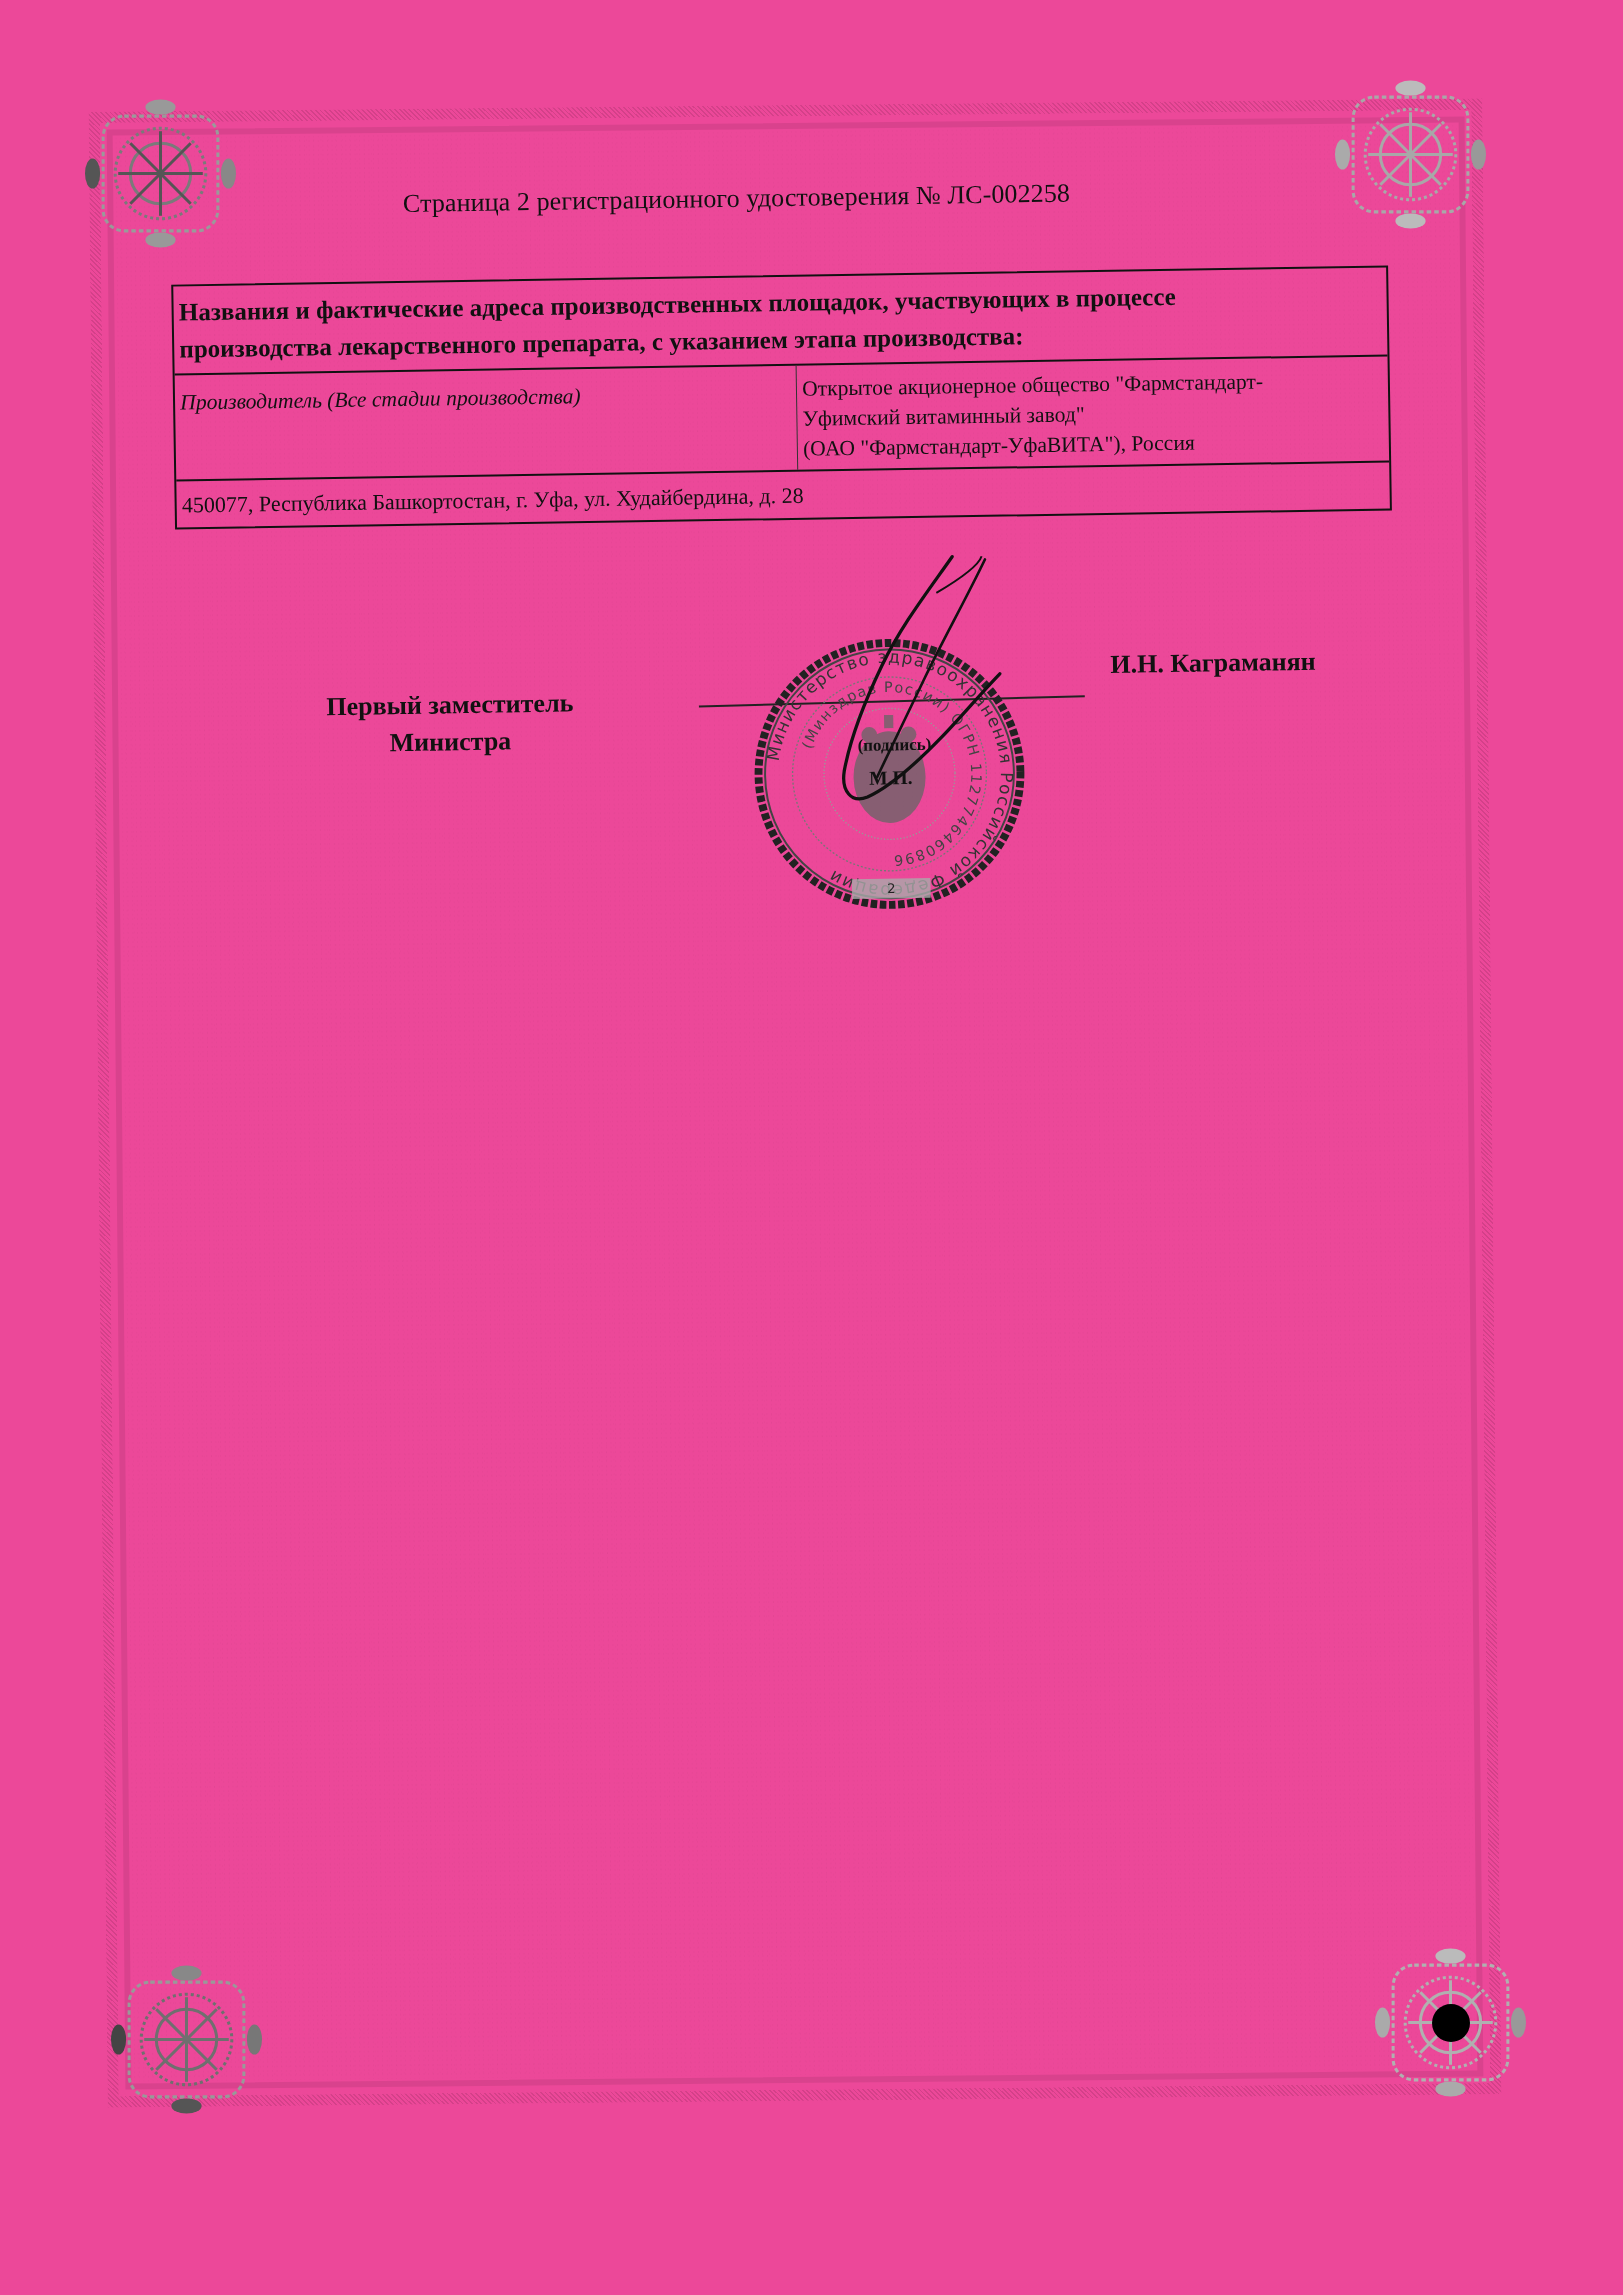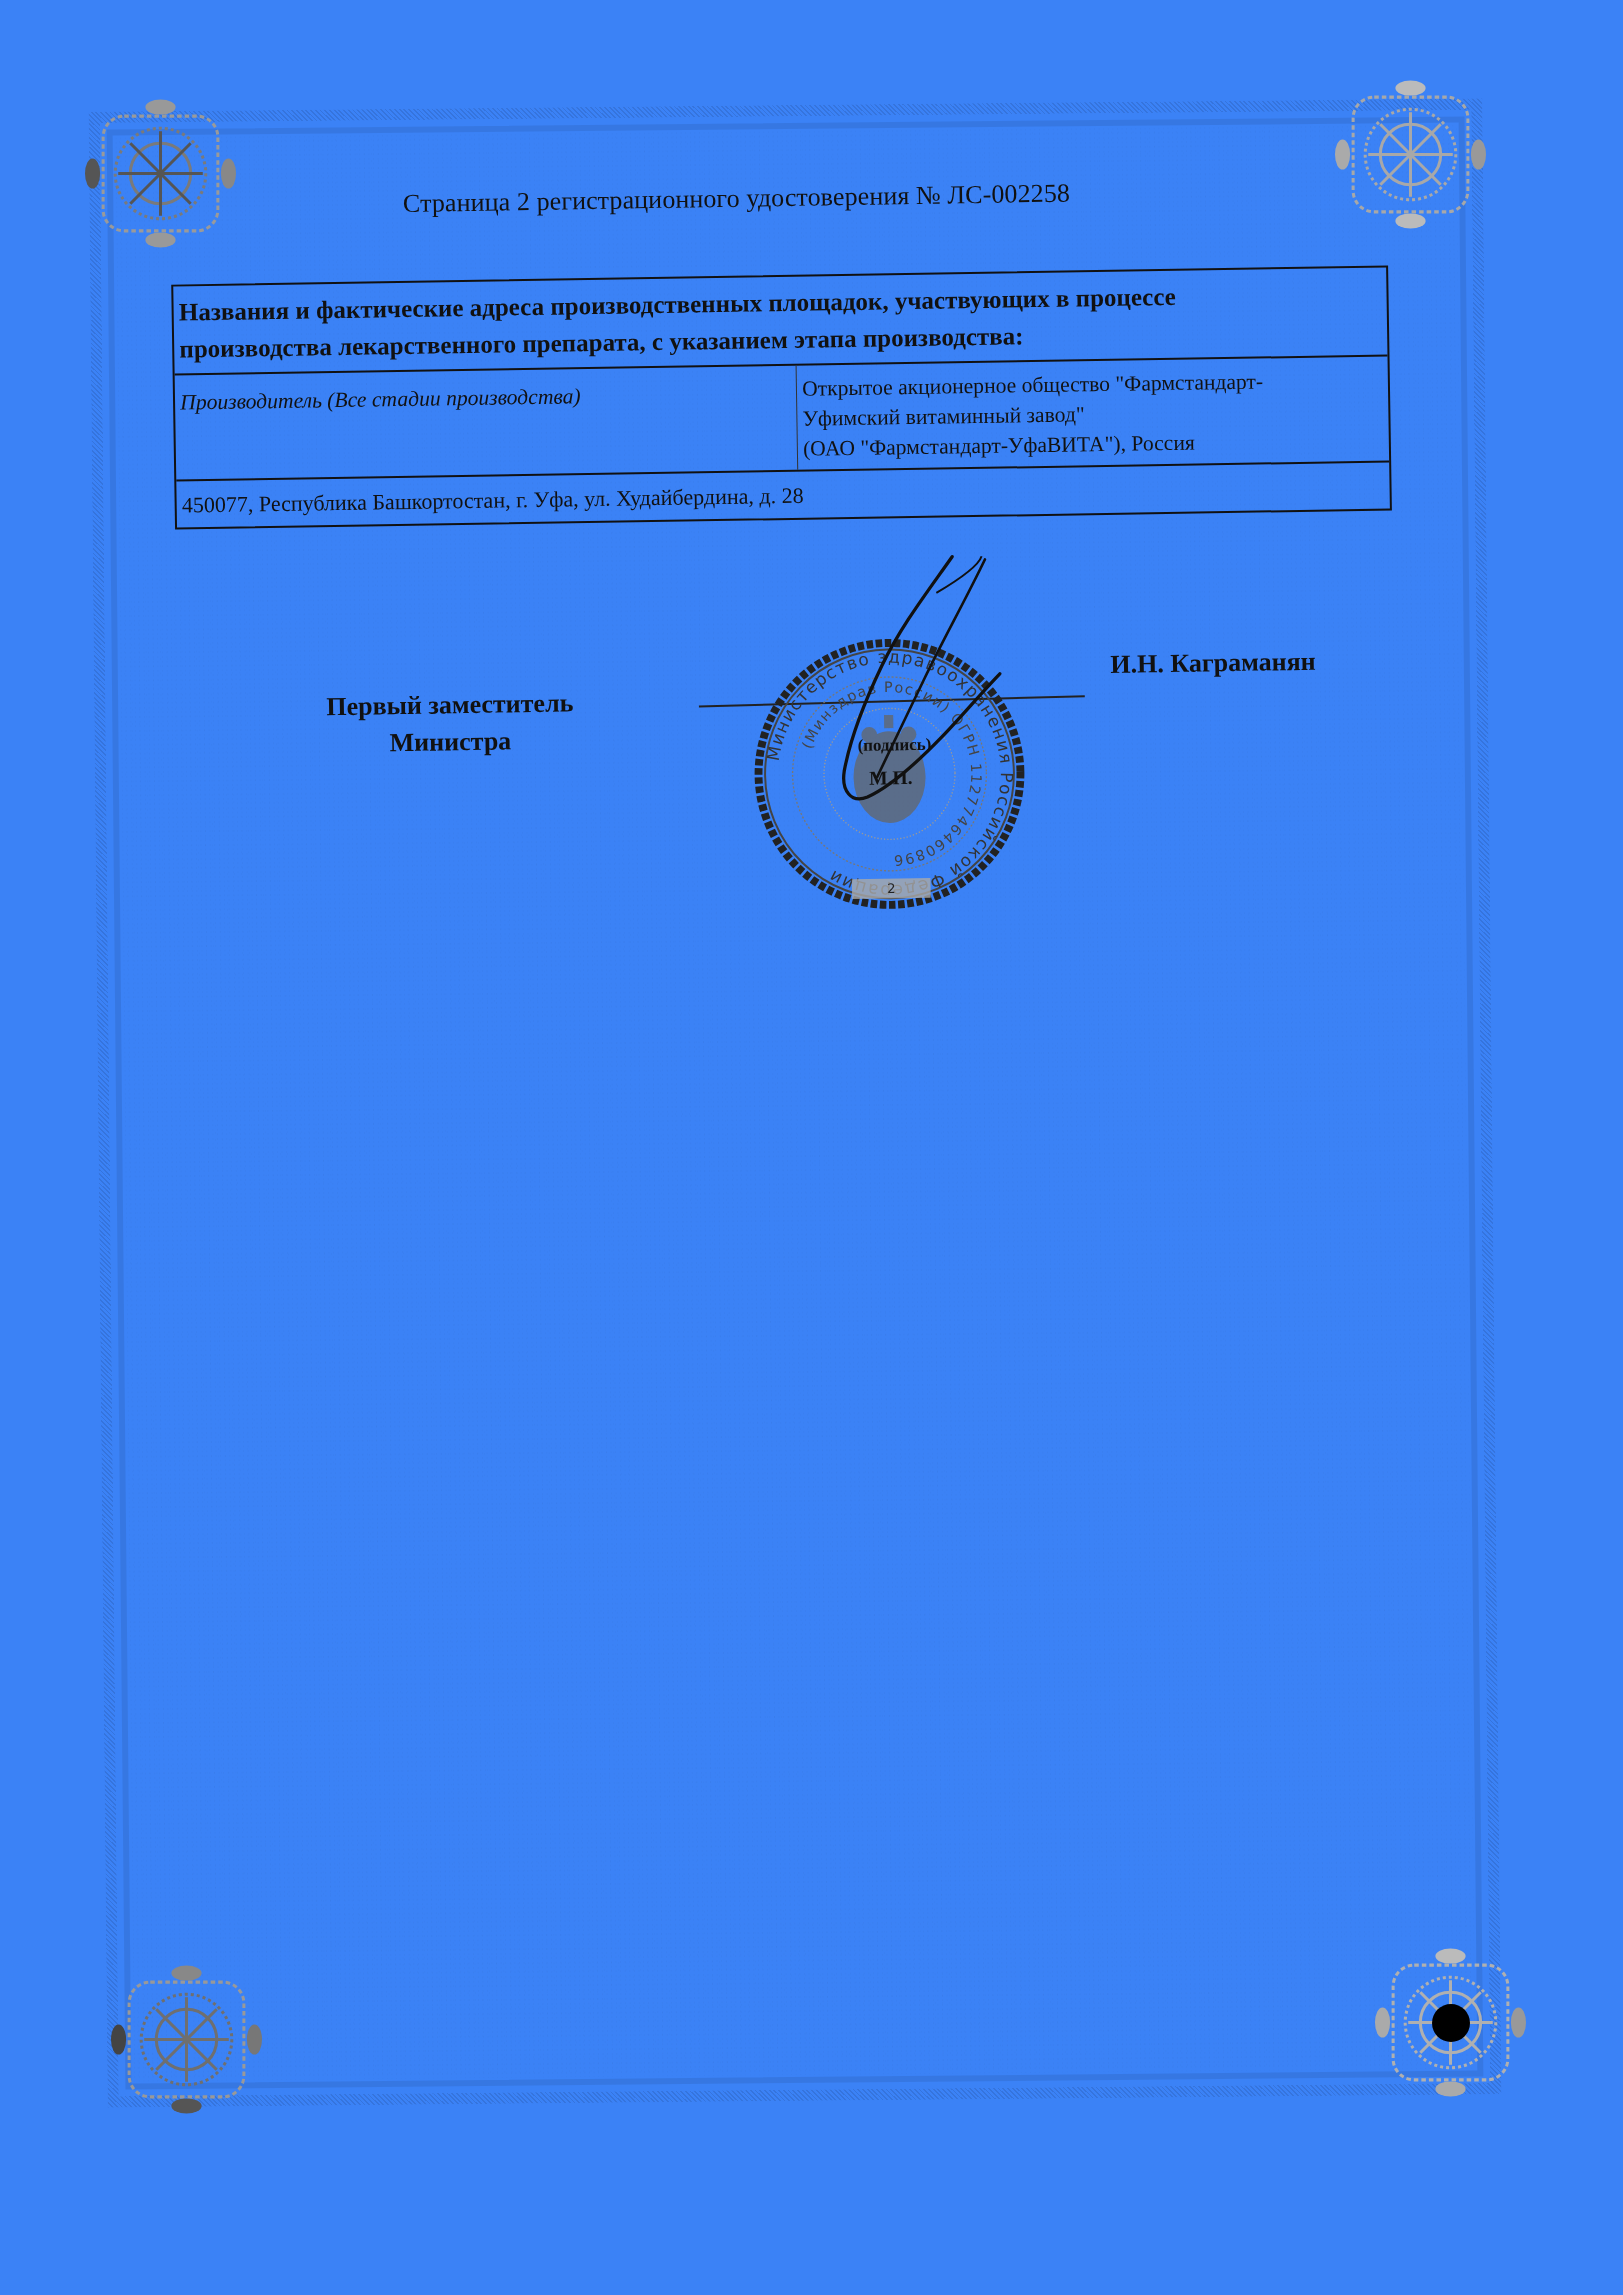--- a/index.html
+++ b/index.html
@@ -13,21 +13,21 @@
       position: relative;
       overflow: hidden;
       font-family: "Liberation Serif", "DejaVu Serif", serif;
       color: #111;
     }
     .page {
       position: absolute;
       left: 0; top: 0;
       width: 1623px;
       height: 2295px;
-      background: #3b82f6;
+      background: #ec4899;
     }
     
     .frame {
       position: absolute;
       left: 98px;
       top: 105px;
       width: 1394px;
       height: 1996px;
       transform: rotate(-0.55deg);
       transform-origin: 50% 50%;

